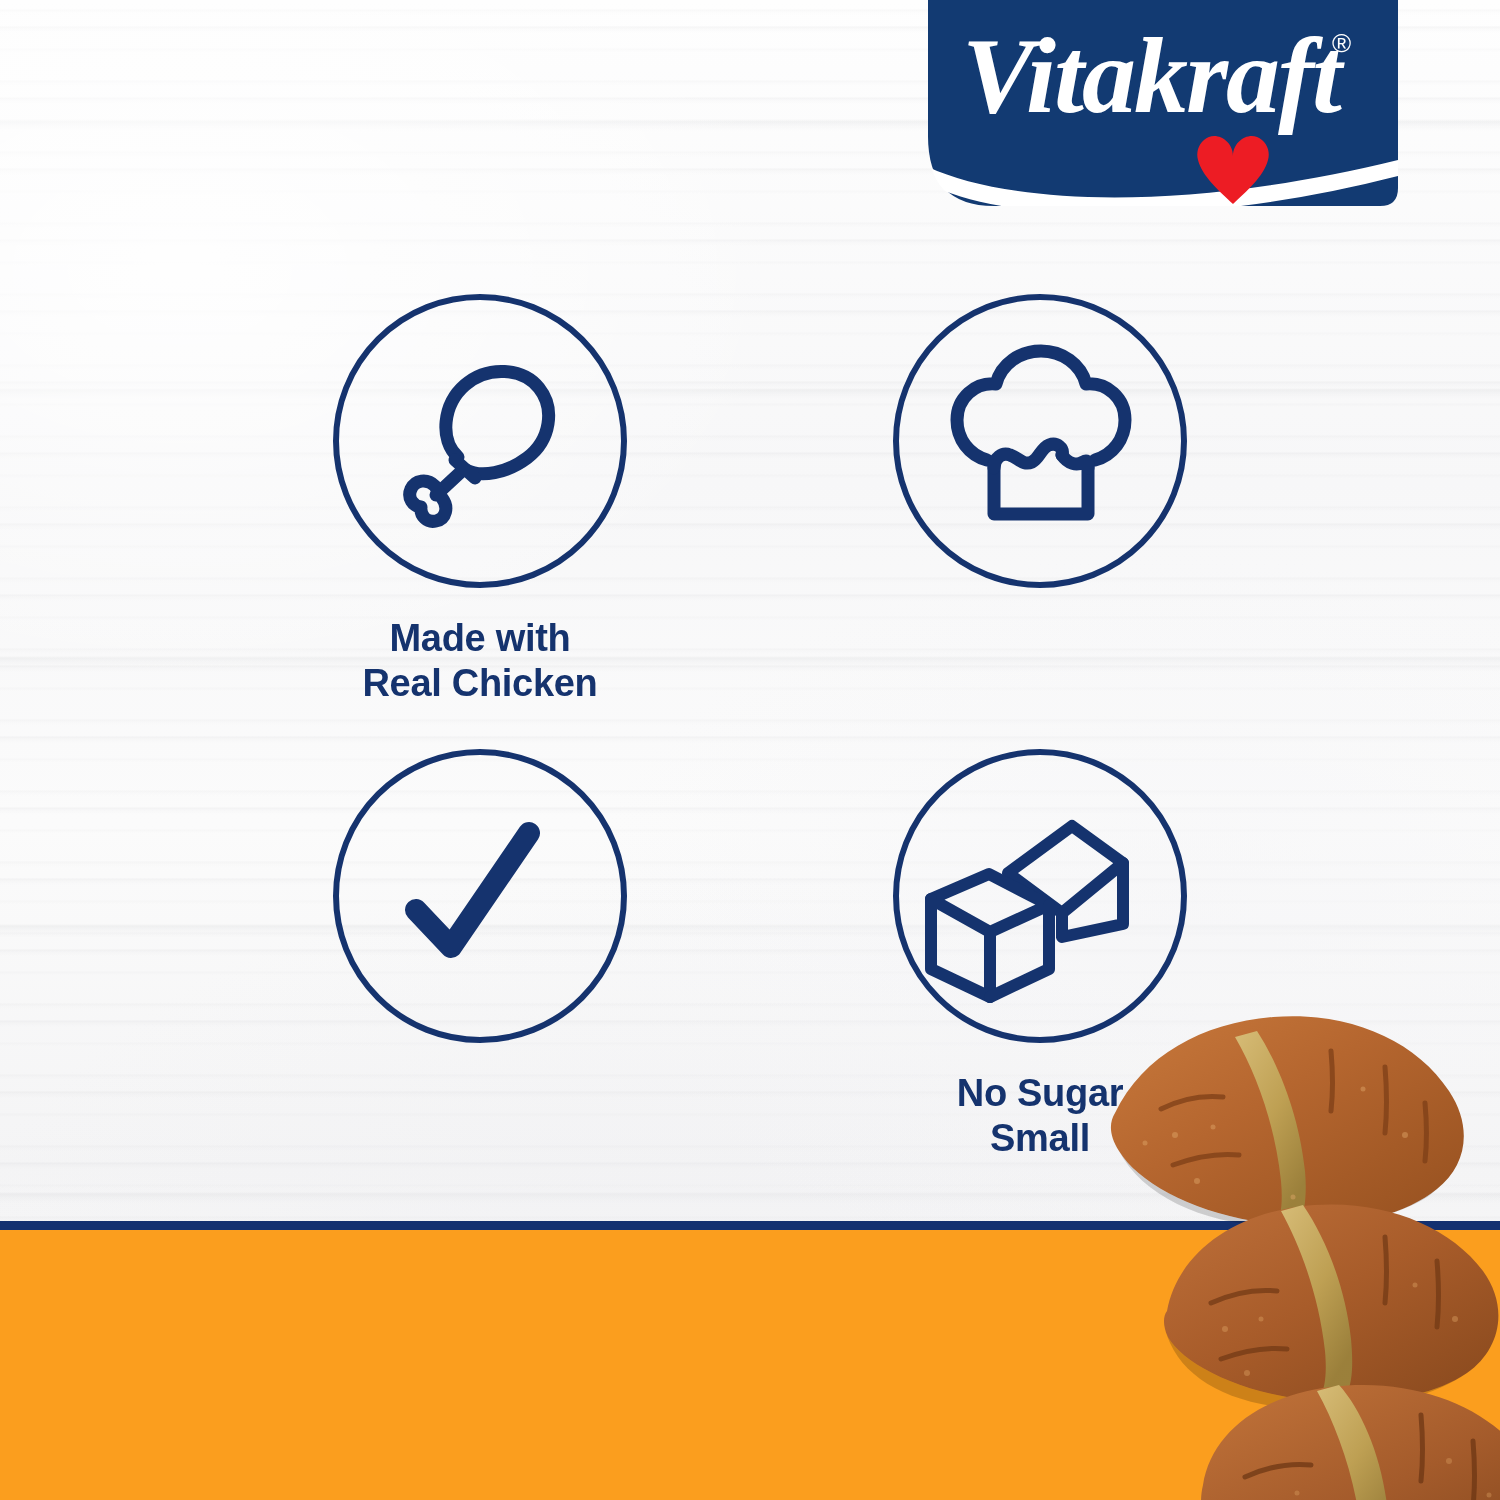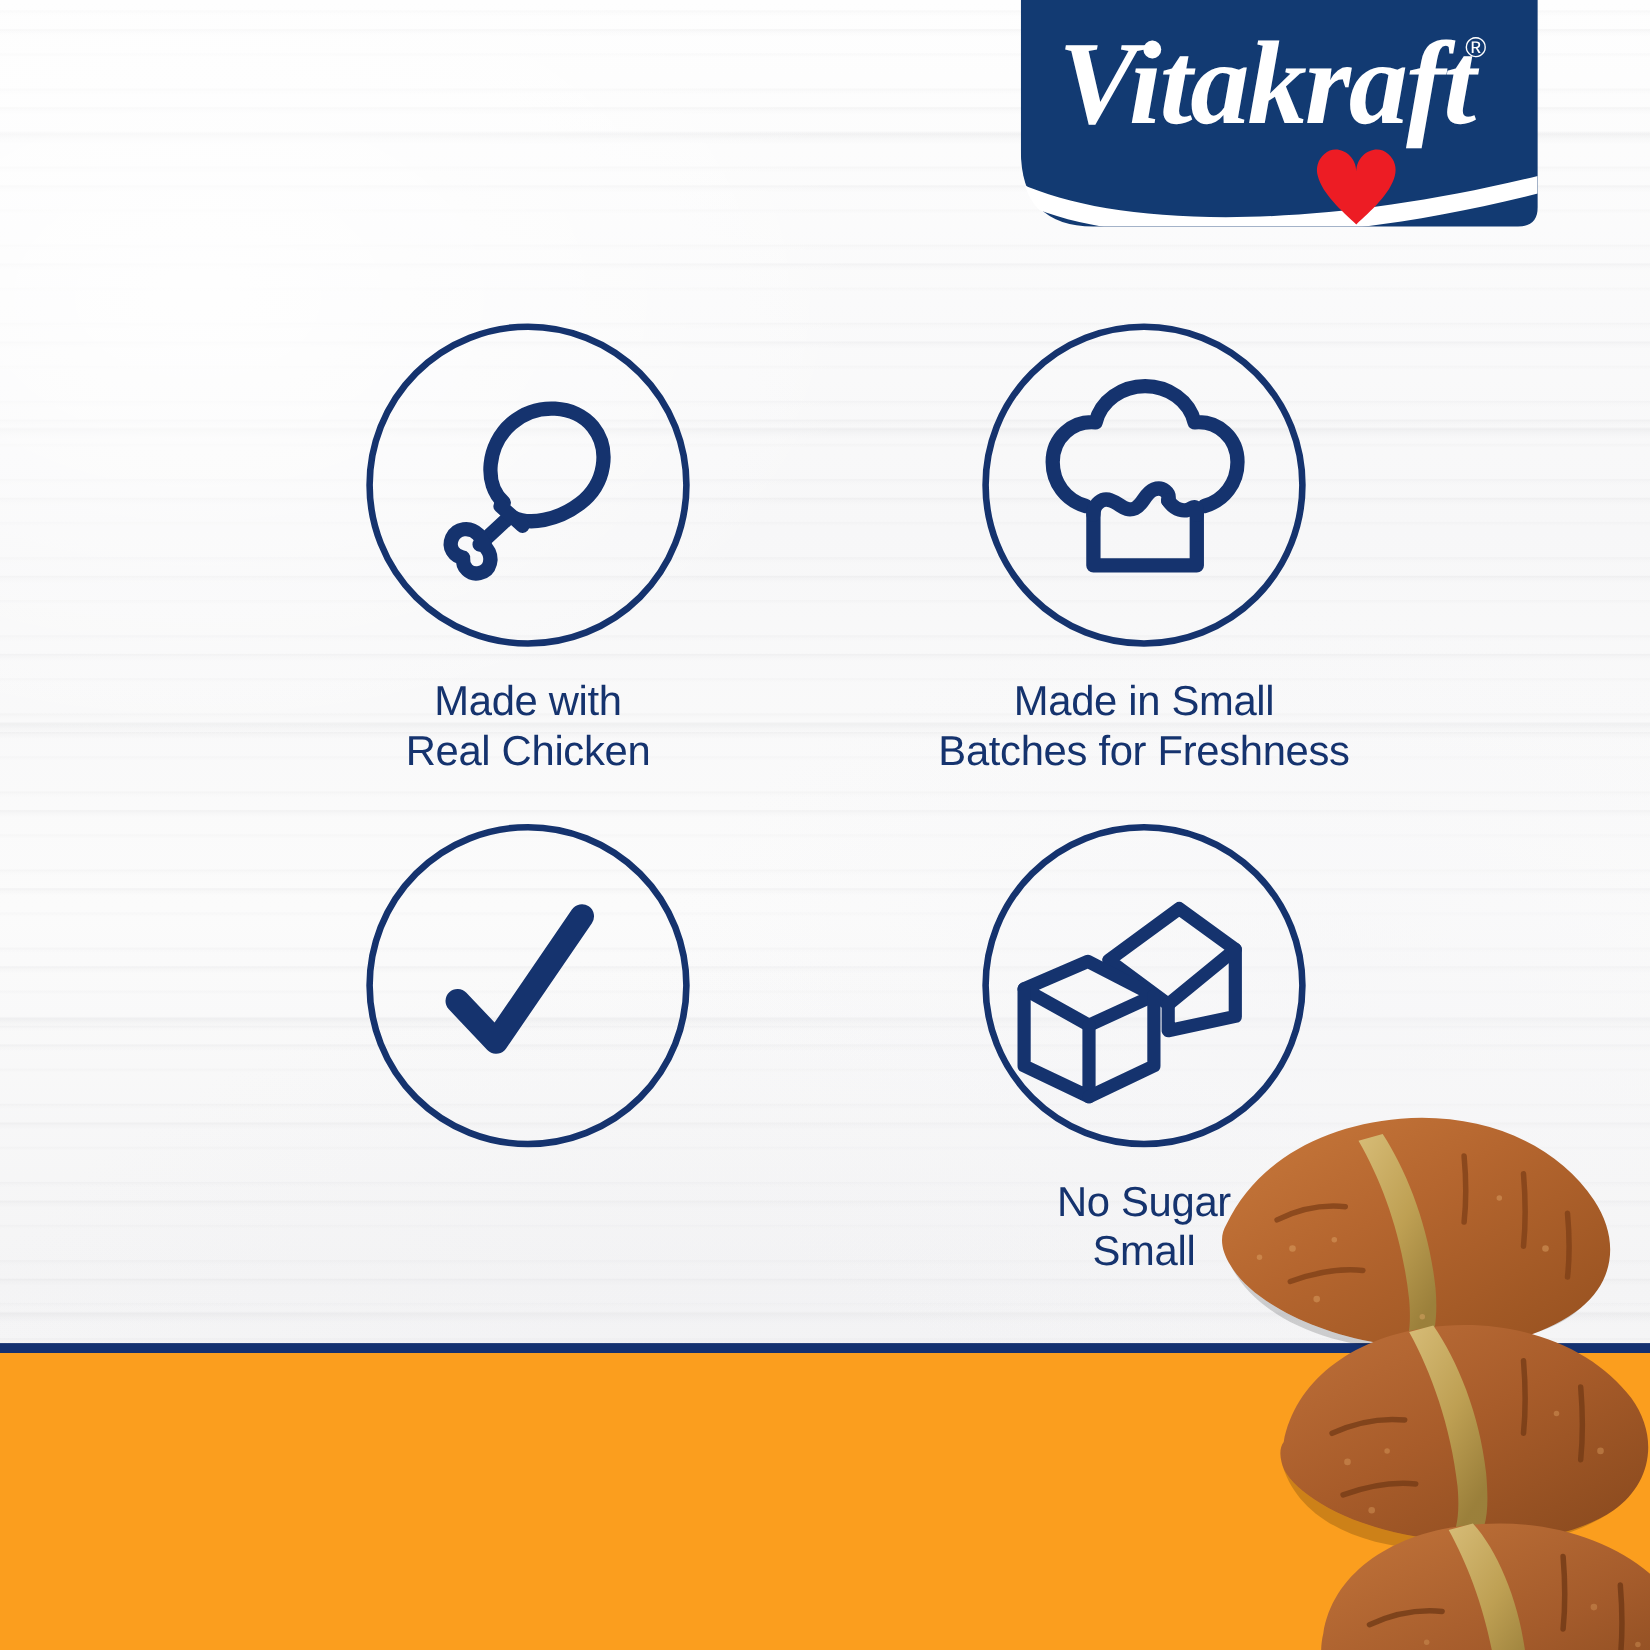--- a/index.html
+++ b/index.html
@@ -87,21 +87,21 @@
     width:298px; height:298px;
     flex:0 0 auto;
   }
   .badge svg { display:block; width:100%; height:100%; }
 
   .feature-label {
     margin-top:26px;
     text-align:center;
     color:#15336E;
     font-family:"Liberation Sans", sans-serif;
-    font-weight:normal;
+    font-weight:bold;
     font-size:38px;
     line-height:1.18;
     letter-spacing:-0.3px;
     white-space:pre-line;
   }
 
   
   #navy-rule {
     position:absolute;
     left:0; top:1221px;
@@ -212,22 +212,20 @@
                      C103,166 111,160 119,163
                      C128,166 132,174 141,170
                      C148,167 150,156 158,153
                      C166,150 173,156 171,163"></path>
             <path d="M171,163
                      C177,172 186,174 192,170
                      C197,167 197,171 197,176"></path>
           </g>
         </svg>
       </div>
-      <div class="feature-label">Made in Small
-Batches for Freshness</div>
     </div>
 
     <div class="feature">
       <div class="badge">
         <svg viewBox="0 0 298 298" xmlns="http://www.w3.org/2000/svg">
           <circle cx="149" cy="149" r="144" fill="none" stroke="#15336E" stroke-width="6"></circle>
           <path d="M85,163 L120,200 L198,86" fill="none" stroke="#15336E" stroke-width="22" stroke-linecap="round" stroke-linejoin="round"></path>
         </svg>
       </div>
     </div>

